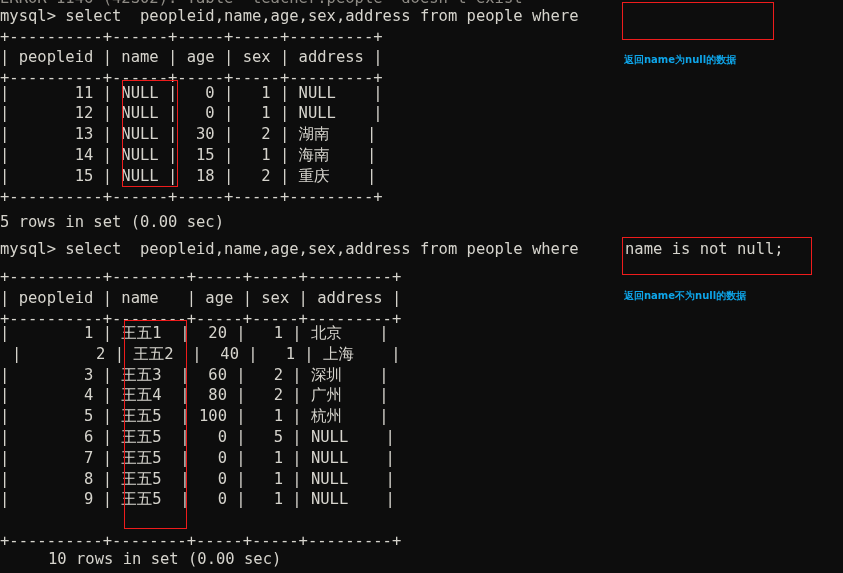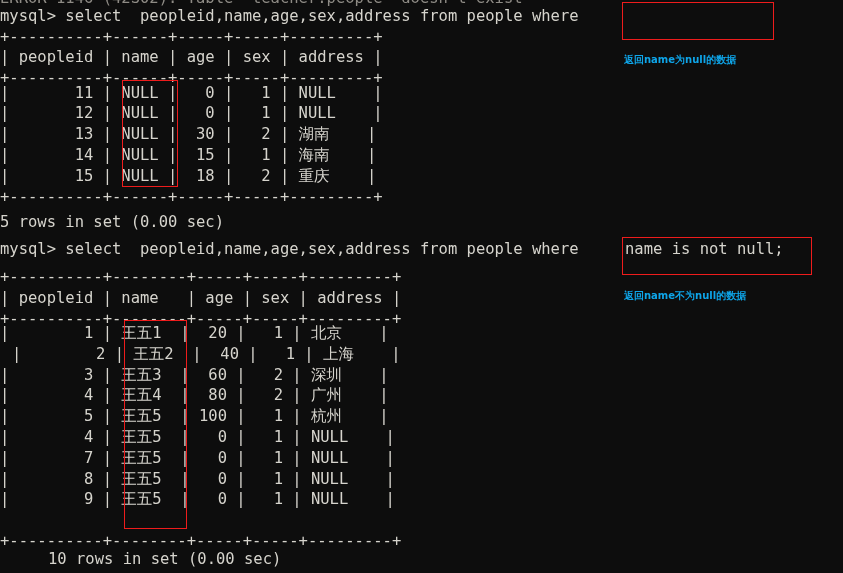--- a/index.html
+++ b/index.html
@@ -95,21 +95,21 @@
 
     <div class="line" style="position:absolute;left:0px;top:267px;">+----------+--------+-----+-----+---------+</div>
     <div class="line" style="position:absolute;left:0px;top:287.8px;">| peopleid | name   | age | sex | address |</div>
     <div class="line" style="position:absolute;left:0px;top:308.6px;">+----------+--------+-----+-----+---------+</div>
 
     <div class="line" style="position:absolute;left:0px;top:323px;">|        1 | 王五1  |  20 |   1 | 北京    |</div>
     <div class="line" style="position:absolute;left:0px;top:343.8px;padding-left:12px;">|        2 | 王五2  |  40 |   1 | 上海    |</div>
     <div class="line" style="position:absolute;left:0px;top:364.6px;">|        3 | 王五3  |  60 |   2 | 深圳    |</div>
     <div class="line" style="position:absolute;left:0px;top:385.4px;">|        4 | 王五4  |  80 |   2 | 广州    |</div>
     <div class="line" style="position:absolute;left:0px;top:406.2px;">|        5 | 王五5  | 100 |   1 | 杭州    |</div>
-    <div class="line" style="position:absolute;left:0px;top:427px;">|        4 | 王五5  |   0 |   1 | NULL    |</div>
+    <div class="line" style="position:absolute;left:0px;top:427px;">|        6 | 王五5  |   0 |   5 | NULL    |</div>
     <div class="line" style="position:absolute;left:0px;top:447.8px;">|        7 | 王五5  |   0 |   1 | NULL    |</div>
     <div class="line" style="position:absolute;left:0px;top:468.6px;">|        8 | 王五5  |   0 |   1 | NULL    |</div>
     <div class="line" style="position:absolute;left:0px;top:489.4px;">|        9 | 王五5  |   0 |   1 | NULL    |</div>
 
     <div class="line" style="position:absolute;left:0px;top:531px;">+----------+--------+-----+-----+---------+</div>
 
     <div class="line" style="position:absolute;left:0px;top:549px;padding-left:48px;">10 rows in set (0.00 sec)</div>
   </div>
 
   <div class="redbox" style="left:622px;top:2px;width:152px;height:38px;"></div>

